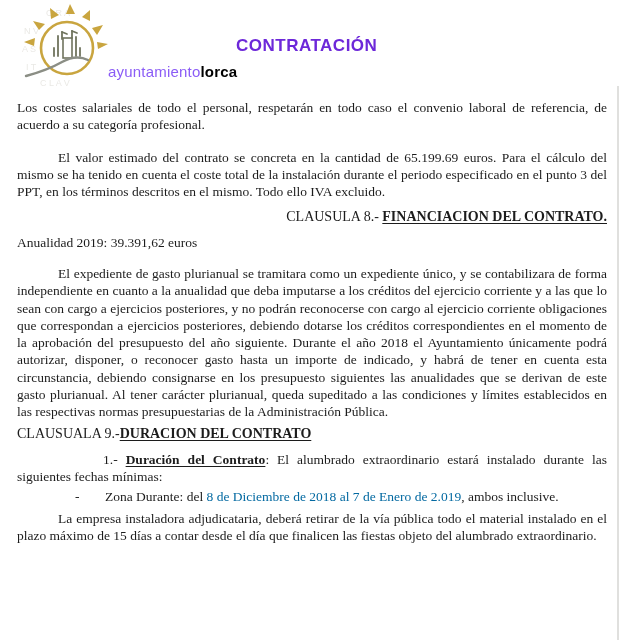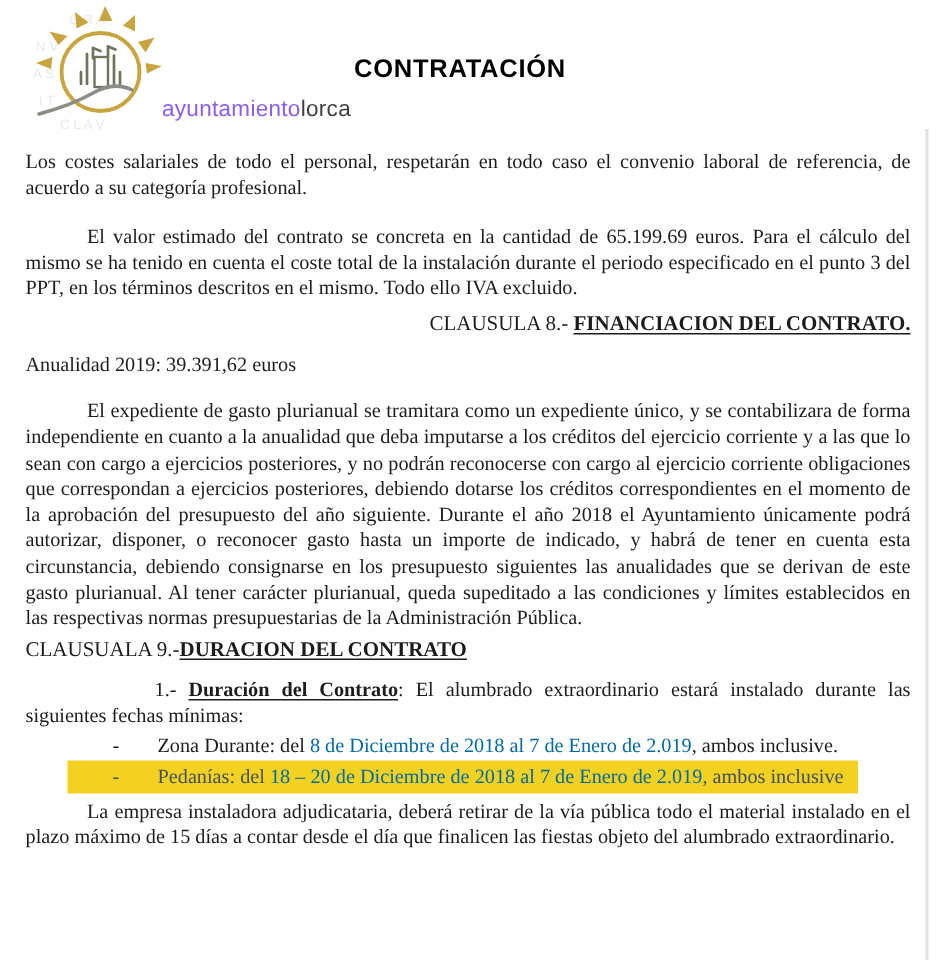--- a/index.html
+++ b/index.html
@@ -6,25 +6,25 @@
   .page{
     width:625px;height:640px;background:#ffffff;position:relative;overflow:hidden;
     font-family:"Liberation Serif","DejaVu Serif",serif;color:#1c1c1c;
   }
   .scan-line{position:absolute;right:6px;top:86px;bottom:0;width:2px;background:#e0e0de;}
   
   .header{position:relative;height:96px;}
   .logo{position:absolute;left:18px;top:4px;display:flex;align-items:flex-end;}
   .logo-text{font-family:"Liberation Sans","DejaVu Sans",sans-serif;font-size:15px;letter-spacing:.2px;margin-left:-6px;margin-bottom:16px;white-space:nowrap;}
   .logo-gray{color:#8b5cf6;}
-  .logo-gold{color:#404040;font-weight:normal;}
+  .logo-gold{color:#000000;font-weight:bold;}
   .doc-title{
     position:absolute;left:236px;top:36px;
     font-family:"Liberation Sans","DejaVu Sans",sans-serif;
-    font-size:17px;font-weight:bold;letter-spacing:.5px;color:#000000;
+    font-size:17px;font-weight:bold;letter-spacing:.5px;color:#6d28d9;
   }
   
   .content{padding:0 18px 0 17px;}
   .para{font-size:13.5px;line-height:17.3px;text-align:justify;margin:0;}
   .indent{text-indent:41px;}
   .p1{margin-top:3px;}
   .p2{margin-top:15px;}
   .clause-heading{font-size:14px;line-height:18px;margin:0;}
   .c8h{margin-top:8px;text-align:right;}
   .c9h{margin-top:4px;}
@@ -113,22 +113,19 @@
 
     <p class="para duracion"><span>1.- </span><span class="item-title">Duración del Contrato</span><span>: El alumbrado extraordinario estará instalado durante las siguientes fechas mínimas:</span></p>
 
     <div class="bullets">
 
       <div class="bullet-row">
         <span class="dash">-</span><span>Zona Durante: del </span><span class="date-blue">8 de Diciembre de 2018 al 7 de Enero de 2.019</span><span>, ambos inclusive.</span>
       </div>
 
 
-      <div class="bullet-row hl-row">
-        <span class="highlight"><span class="dash">-</span><span>Pedanías: del </span><span class="date-blue">18 – 20 de Diciembre de 2018 al 7 de Enero de 2.019</span><span>, ambos inclusive</span></span>
-      </div>
 
     </div>
 
     <p class="para indent closing">La empresa instaladora adjudicataria, deberá retirar de la vía pública todo el material instalado en el plazo máximo de 15 días a contar desde el día que finalicen las fiestas objeto del alumbrado extraordinario.</p>
 
   </div>
 </div>
 
 </body></html>

